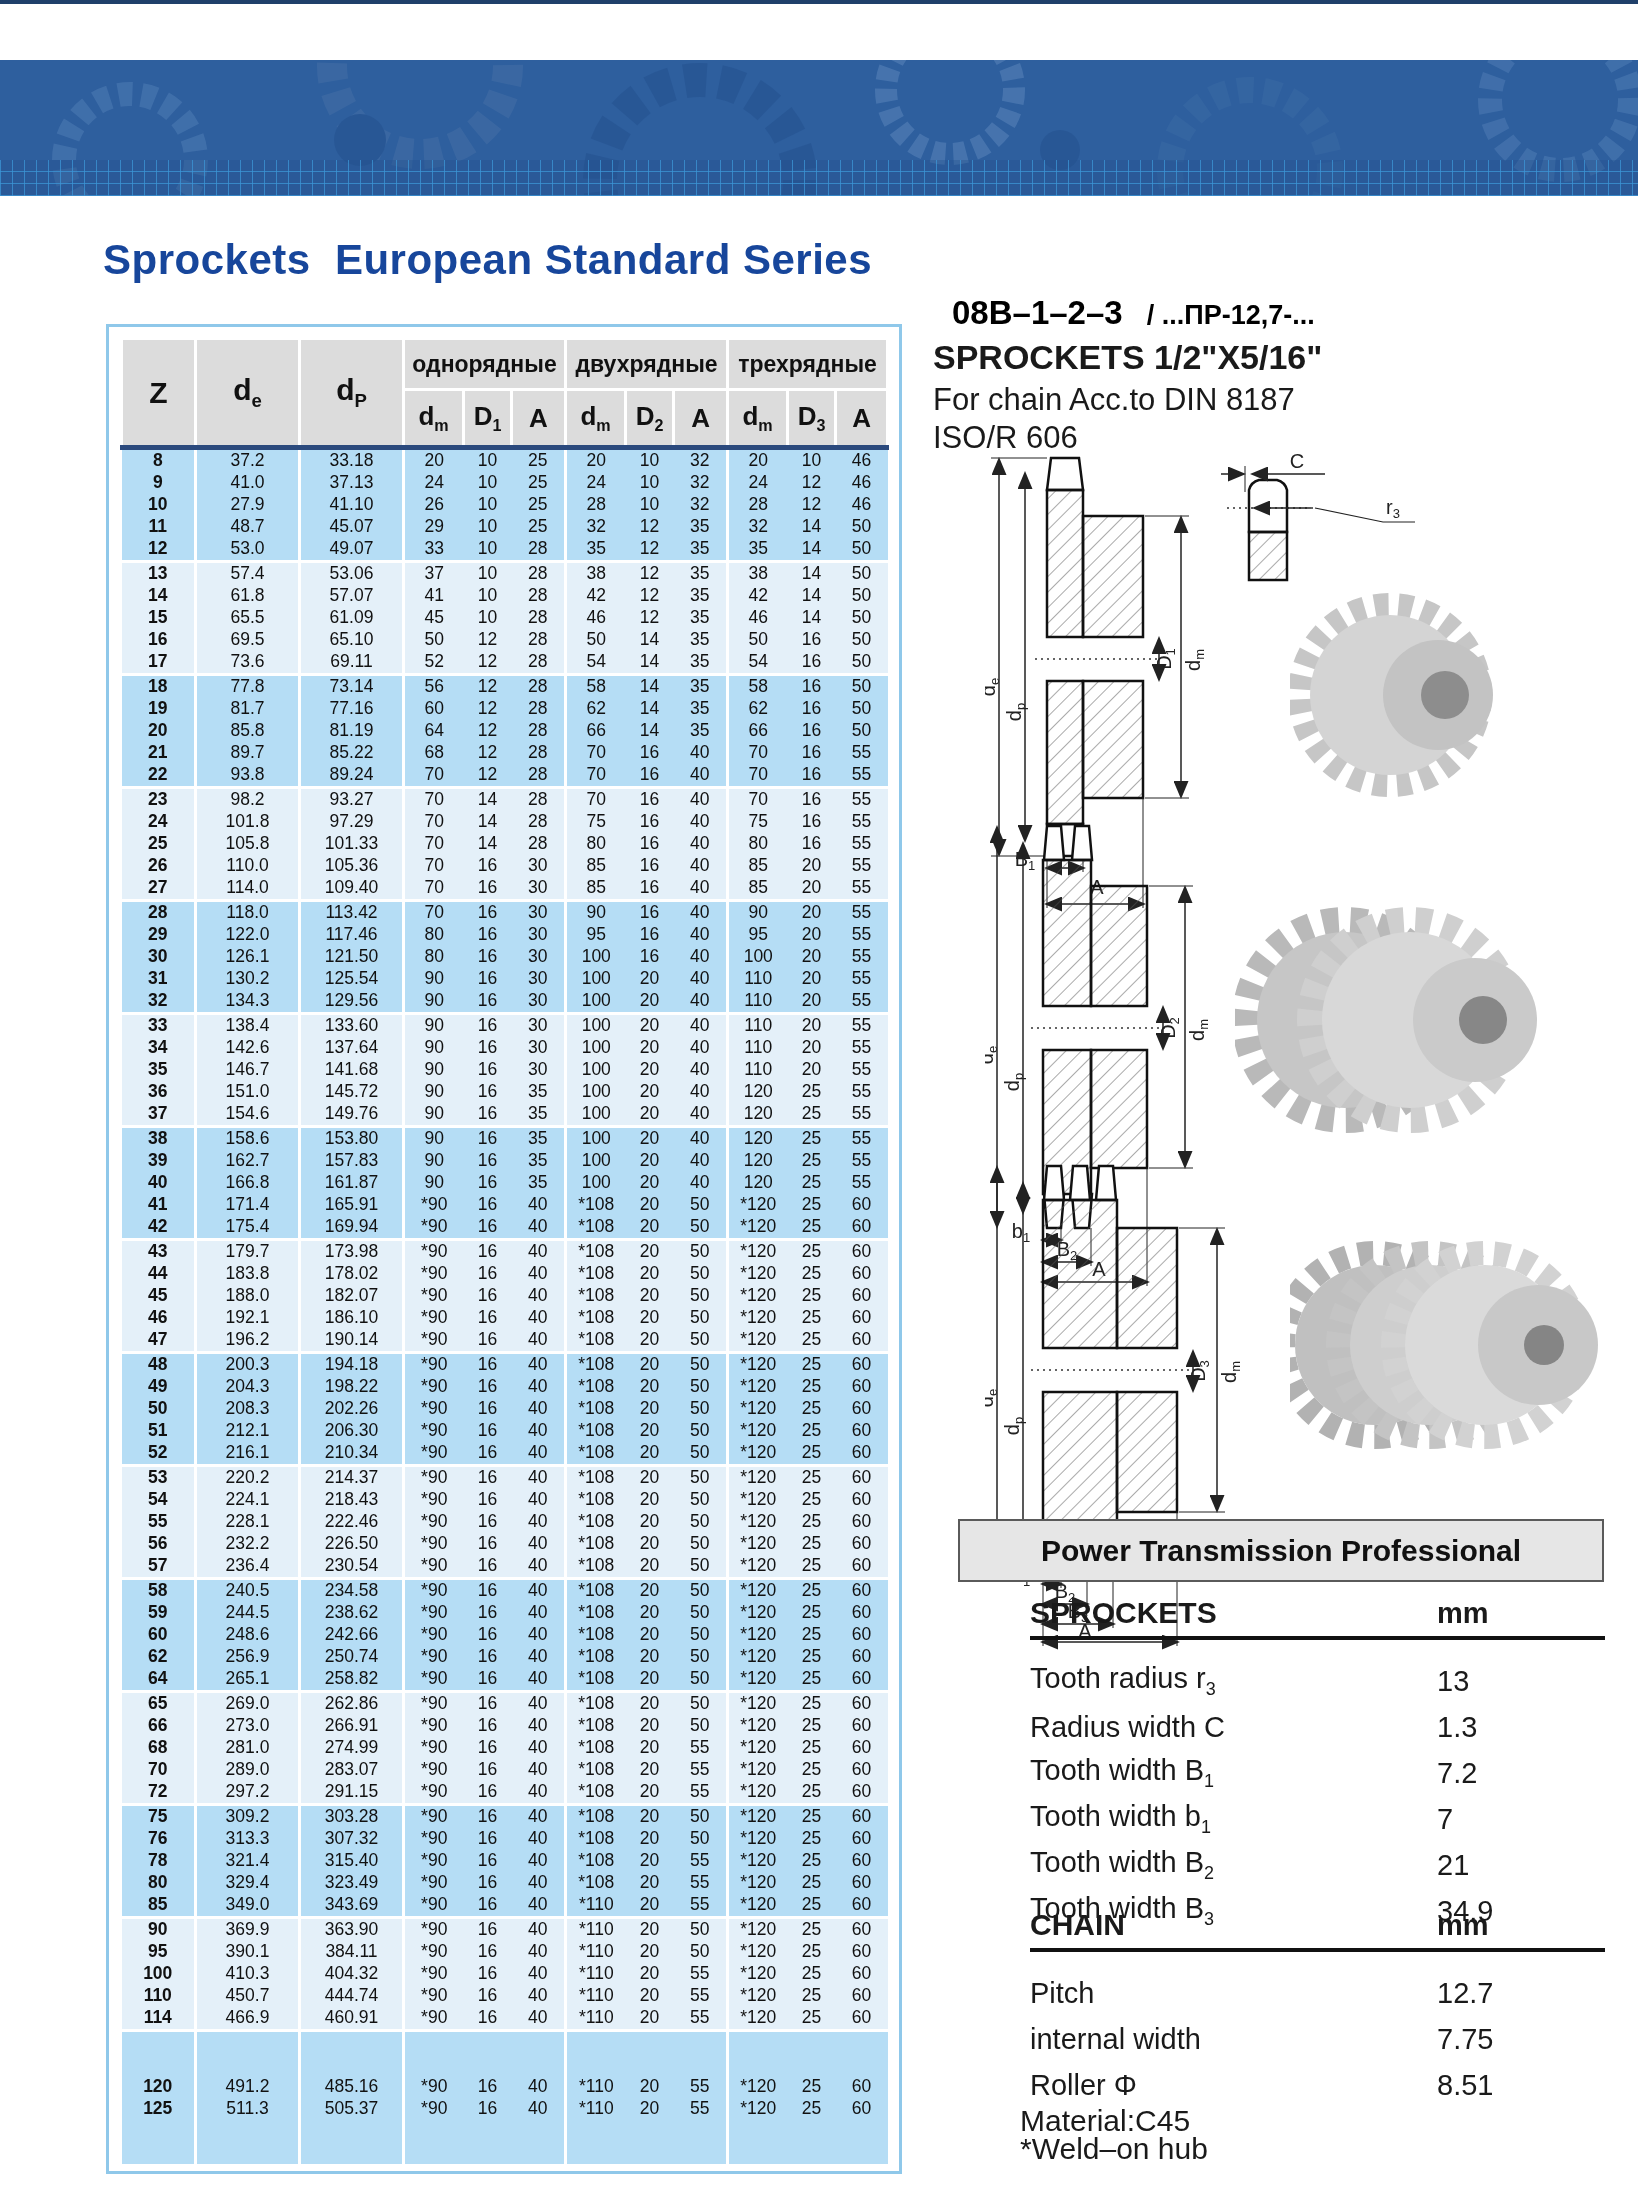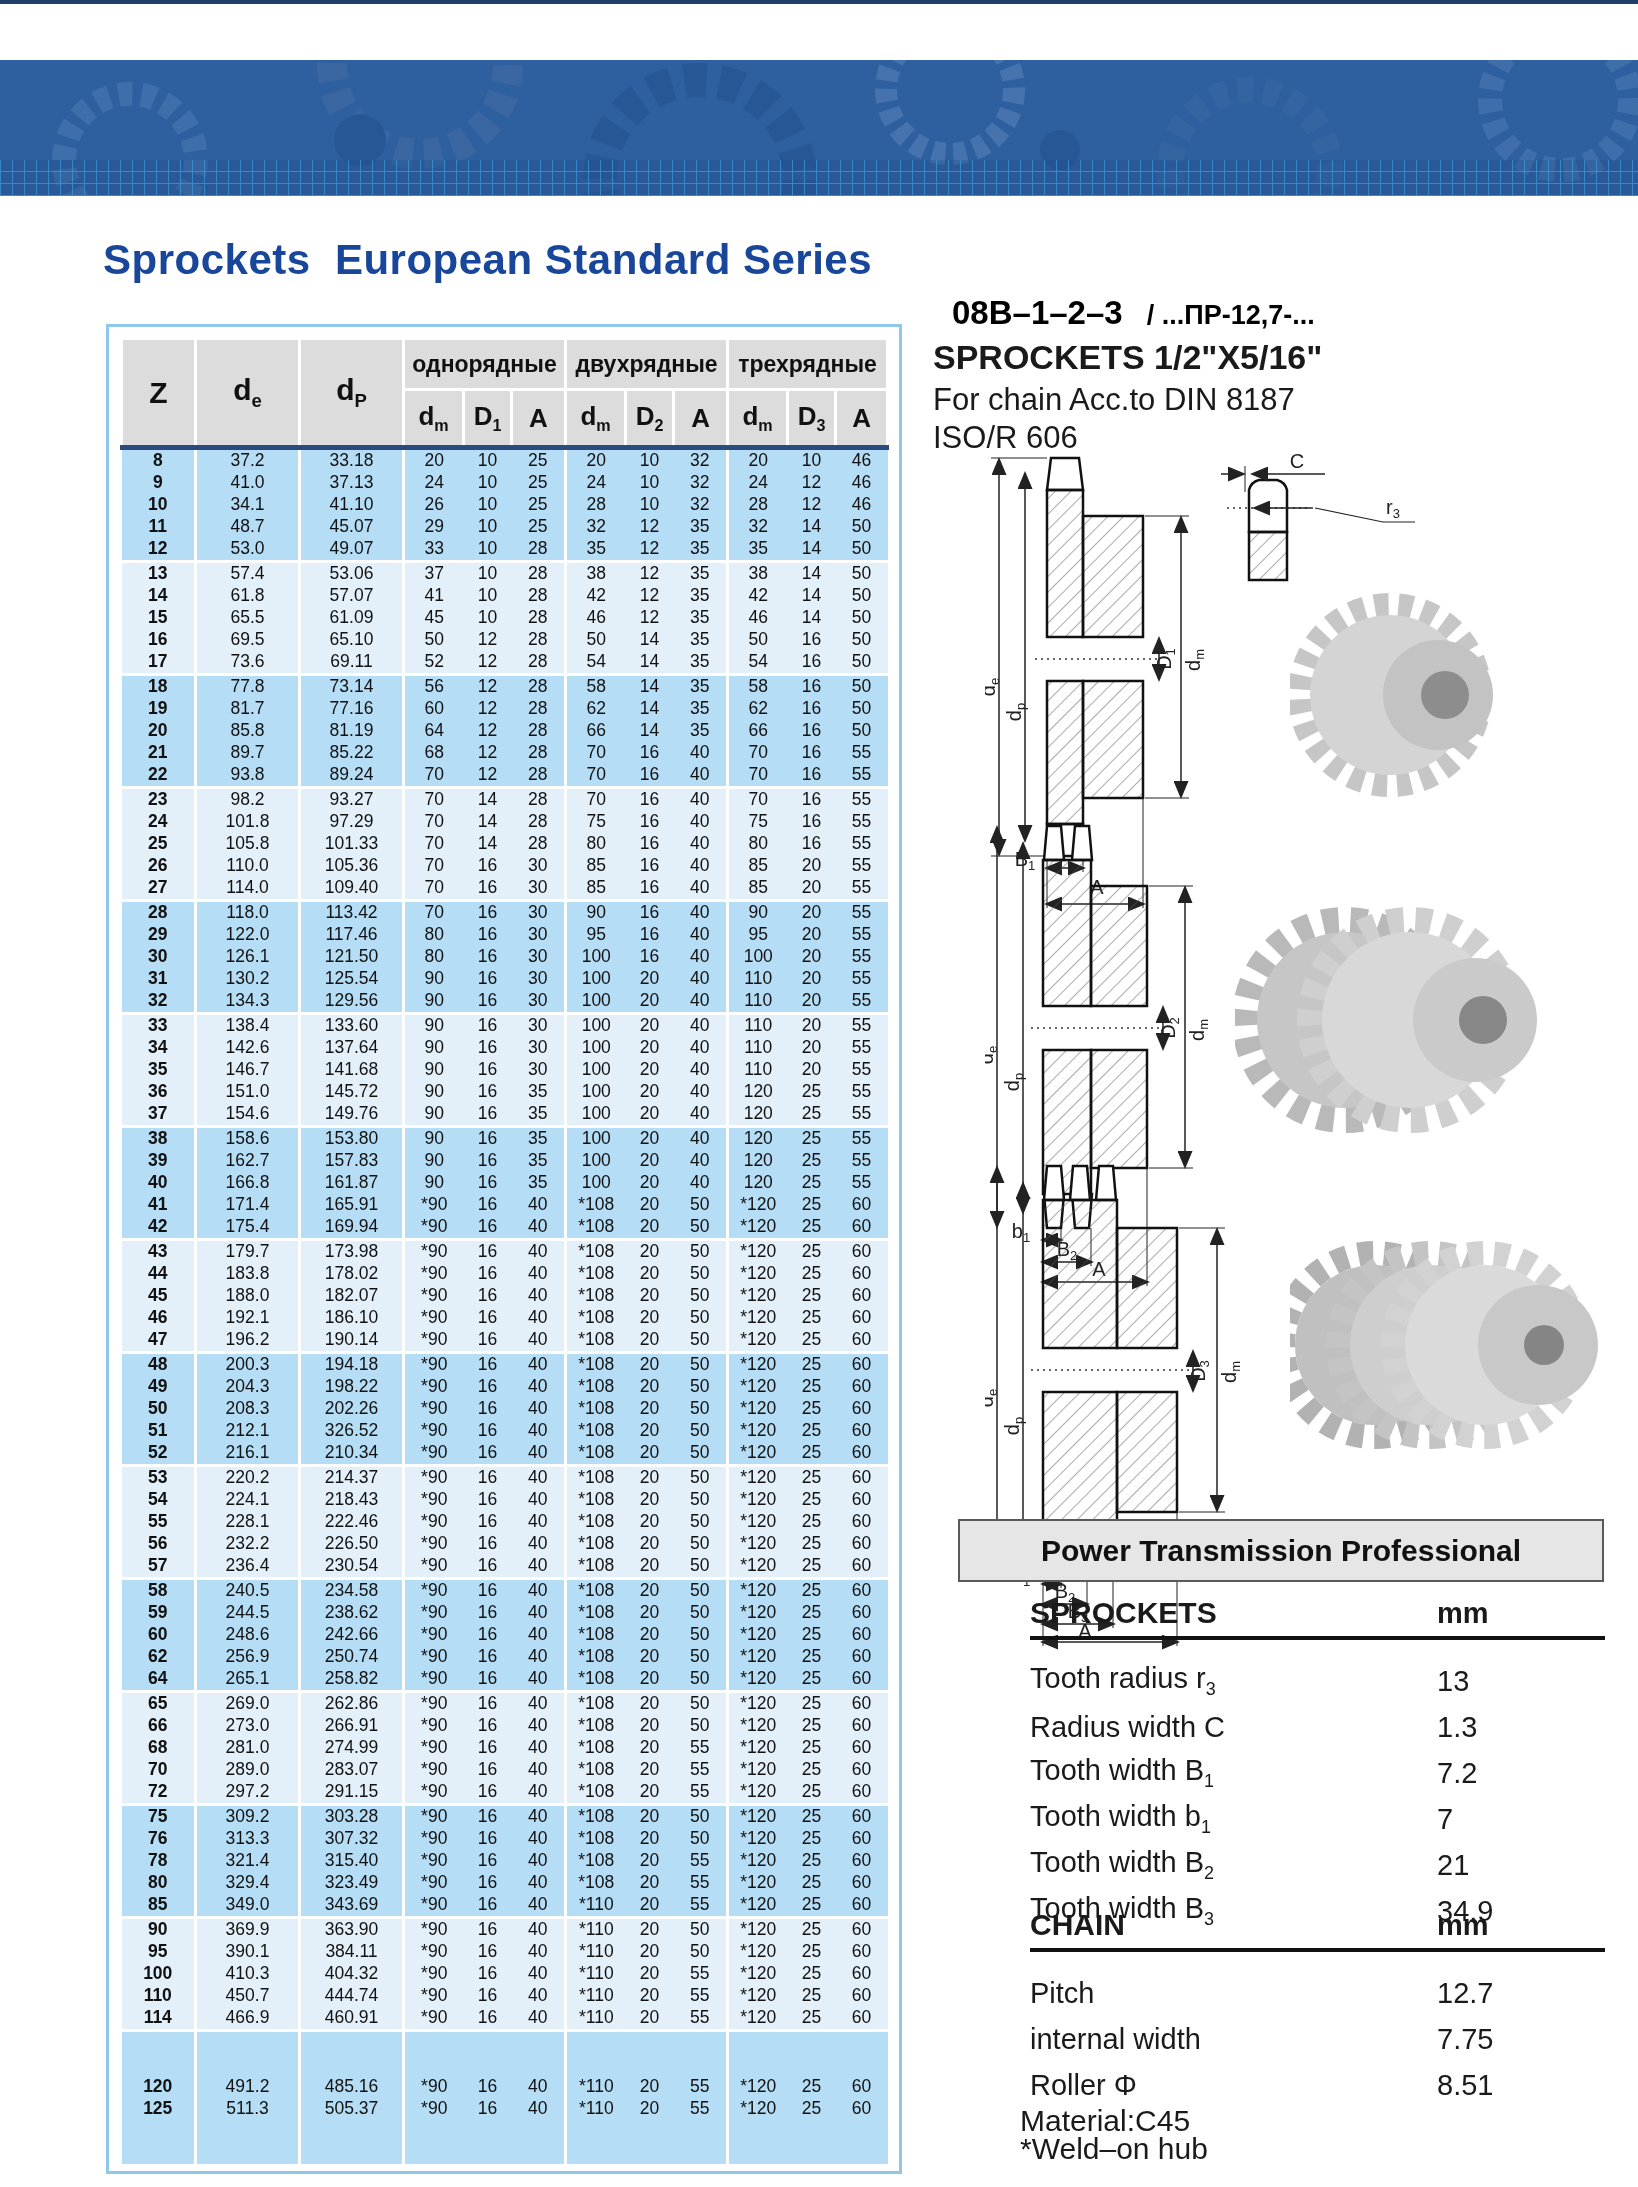--- a/index.html
+++ b/index.html
@@ -144,21 +144,21 @@
           <td>25</td>
           <td class="sep">24</td>
           <td>10</td>
           <td>32</td>
           <td class="sep">24</td>
           <td>12</td>
           <td>46</td>
         </tr>
         <tr class="medium">
           <td class="zcol">10</td>
-          <td class="sep">34.1</td>
+          <td class="sep">27.9</td>
           <td class="sep">41.10</td>
           <td class="sep">26</td>
           <td>10</td>
           <td>25</td>
           <td class="sep">28</td>
           <td>10</td>
           <td>32</td>
           <td class="sep">28</td>
           <td>12</td>
           <td>46</td>
@@ -719,21 +719,21 @@
           <td class="sep">*108</td>
           <td>20</td>
           <td>50</td>
           <td class="sep">*120</td>
           <td>25</td>
           <td>60</td>
         </tr>
         <tr class="medium">
           <td class="zcol">51</td>
           <td class="sep">212.1</td>
-          <td class="sep">326.52</td>
+          <td class="sep">206.30</td>
           <td class="sep">*90</td>
           <td>16</td>
           <td>40</td>
           <td class="sep">*108</td>
           <td>20</td>
           <td>50</td>
           <td class="sep">*120</td>
           <td>25</td>
           <td>60</td>
         </tr>

